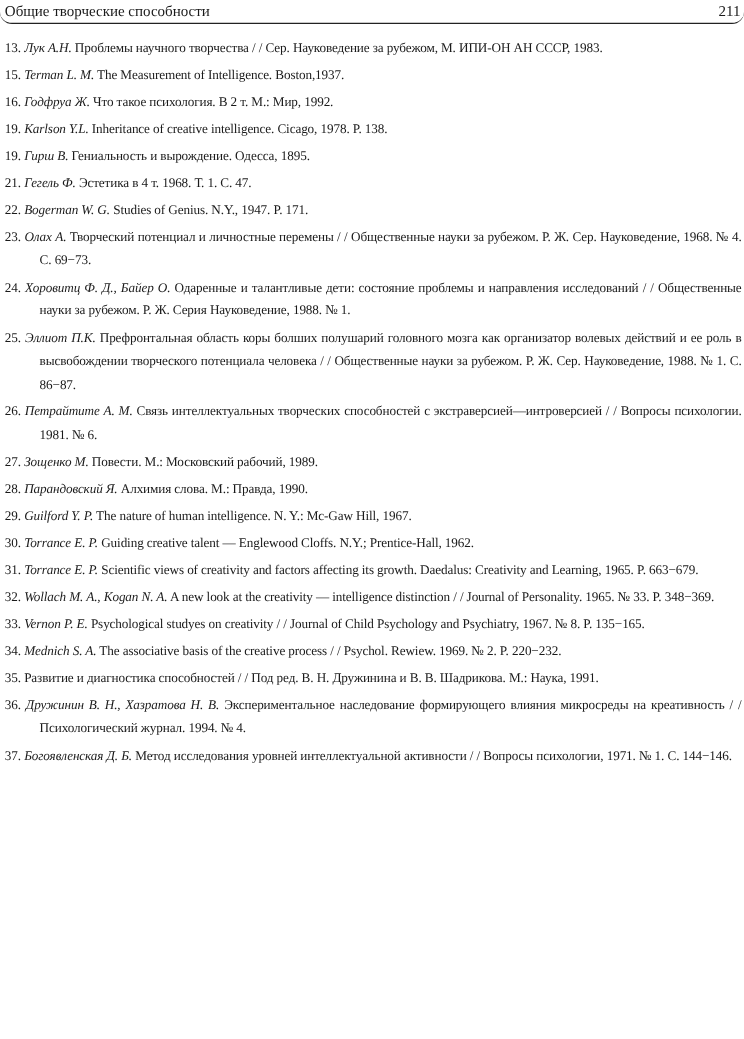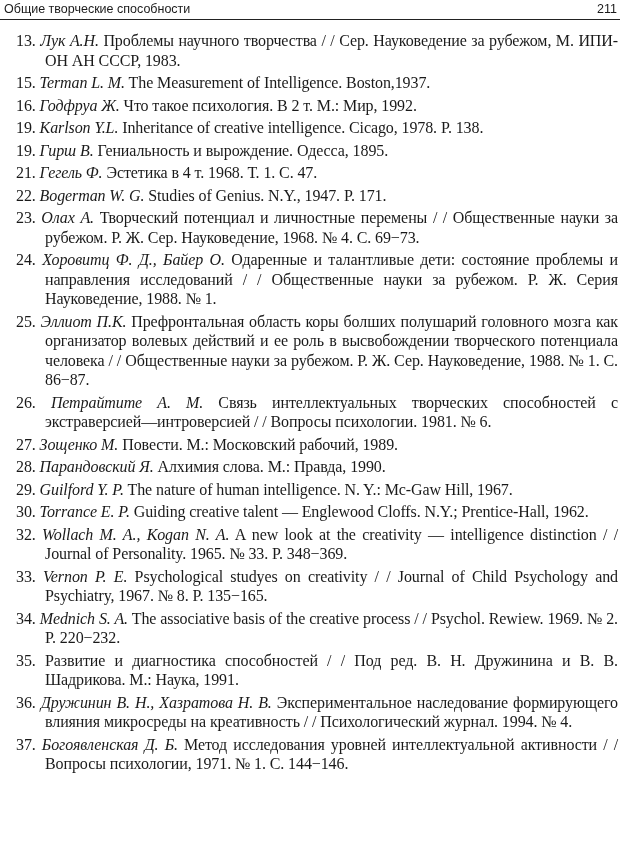--- a/index.html
+++ b/index.html
@@ -4,33 +4,32 @@
 <style>
   html, body { margin: 0; padding: 0; background: #ffffff; }
   body {
     width: 620px; height: 866px; overflow: hidden; position: relative;
     color: #1a1a1a;
     font-family: "Liberation Serif", "DejaVu Serif", serif;
   }
   .running-head {
     position: absolute; left: 0; top: 0; width: 620px; height: 19px;
     border-bottom: 1.5px solid #222;
-    font-family: Liberation Sans, sans-serif;
-    font-size: 12.5px; line-height: 18px;
+    font-family: Liberation Serif, serif;
+    font-size: 12.5px; line-height: 18px; border-radius: 10px;
   }
   .running-head .title { position: absolute; left: 4px; top: 0; }
   .running-head .folio { position: absolute; right: 3px; top: 0; }
   .refs { position: absolute; left: 4px; top: 31px; width: 614px; }
   .ref {
-    font-size: 16px; line-height: 19.5px;
+    font-size: 11px; line-height: 19.5px;
     padding-left: 29px; text-indent: -29px;
     margin-bottom: 3px;
     text-align: justify;
     letter-spacing: -0.1px;
-    margin-left: 12px;
   }
   .ref .num { font-style: normal; }
   .ref .author { font-style: italic; }
 </style>
 </head>
 <body>
 
 <div class="running-head">
   <span class="title">Общие творческие способности</span>
   <span class="folio">211</span>
@@ -45,19 +44,20 @@
     <div class="ref"><span class="num">21.</span> <span class="author">Гегель Ф.</span> <span class="text">Эстетика в 4 т. 1968. Т. 1. С. 47.</span></div>
     <div class="ref"><span class="num">22.</span> <span class="author">Bogerman W. G.</span> <span class="text">Studies of Genius. N.Y., 1947. P. 171.</span></div>
     <div class="ref"><span class="num">23.</span> <span class="author">Олах А.</span> <span class="text">Творческий потенциал и личностные перемены / / Общественные науки за рубежом. Р. Ж. Сер. Науковедение, 1968. № 4. С. 69−73.</span></div>
     <div class="ref"><span class="num">24.</span> <span class="author">Хоровитц Ф. Д., Байер О.</span> <span class="text">Одаренные и талантливые дети: состояние проблемы и направления исследований / / Общественные науки за рубежом. Р. Ж. Серия Науковедение, 1988. № 1.</span></div>
     <div class="ref"><span class="num">25.</span> <span class="author">Эллиот П.К.</span> <span class="text">Префронтальная область коры болших полушарий головного мозга как организатор волевых действий и ее роль в высвобождении творческого потенциала человека / / Общественные науки за рубежом. Р. Ж. Сер. Науковедение, 1988. № 1. С. 86−87.</span></div>
     <div class="ref"><span class="num">26.</span> <span class="author">Петрайтите А. М.</span> <span class="text">Связь интеллектуальных творческих способностей с экстраверсией—интроверсией / / Вопросы психологии. 1981. № 6.</span></div>
     <div class="ref"><span class="num">27.</span> <span class="author">Зощенко М.</span> <span class="text">Повести. М.: Московский рабочий, 1989.</span></div>
     <div class="ref"><span class="num">28.</span> <span class="author">Парандовский Я.</span> <span class="text">Алхимия слова. М.: Правда, 1990.</span></div>
     <div class="ref"><span class="num">29.</span> <span class="author">Guilford Y. P.</span> <span class="text">The nature of human intelligence. N. Y.: Mc-Gaw Hill, 1967.</span></div>
     <div class="ref"><span class="num">30.</span> <span class="author">Torrance E. P.</span> <span class="text">Guiding creative talent — Englewood Cloffs. N.Y.; Prentice-Hall, 1962.</span></div>
+    <div class="ref"><span class="num">31.</span> <span class="author">Torrance E. P.</span> <span class="text">Scientific views of creativity and factors affecting its growth. Daedalus: Creativity and Learning, 1965. P. 663−679.</span></div>
     <div class="ref"><span class="num">32.</span> <span class="author">Wollach M. A., Kogan N. A.</span> <span class="text">A new look at the creativity — intelligence distinction / / Journal of Personality. 1965. № 33. P. 348−369.</span></div>
     <div class="ref"><span class="num">33.</span> <span class="author">Vernon P. E.</span> <span class="text">Psychological studyes on creativity / / Journal of Child Psychology and Psychiatry, 1967. № 8. P. 135−165.</span></div>
     <div class="ref"><span class="num">34.</span> <span class="author">Mednich S. A.</span> <span class="text">The associative basis of the creative process / / Psychol. Rewiew. 1969. № 2. P. 220−232.</span></div>
     <div class="ref"><span class="num">35.</span> <span class="text">Развитие и диагностика способностей / / Под ред. В. Н. Дружинина и В. В. Шадрикова. М.: Наука, 1991.</span></div>
     <div class="ref"><span class="num">36.</span> <span class="author">Дружинин В. Н., Хазратова Н. В.</span> <span class="text">Экспериментальное наследование формирующего влияния микросреды на креативность / / Психологический журнал. 1994. № 4.</span></div>
     <div class="ref"><span class="num">37.</span> <span class="author">Богоявленская Д. Б.</span> <span class="text">Метод исследования уровней интеллектуальной активности / / Вопросы психологии, 1971. № 1. С. 144−146.</span></div>
   </div>
 
 </body></html>

